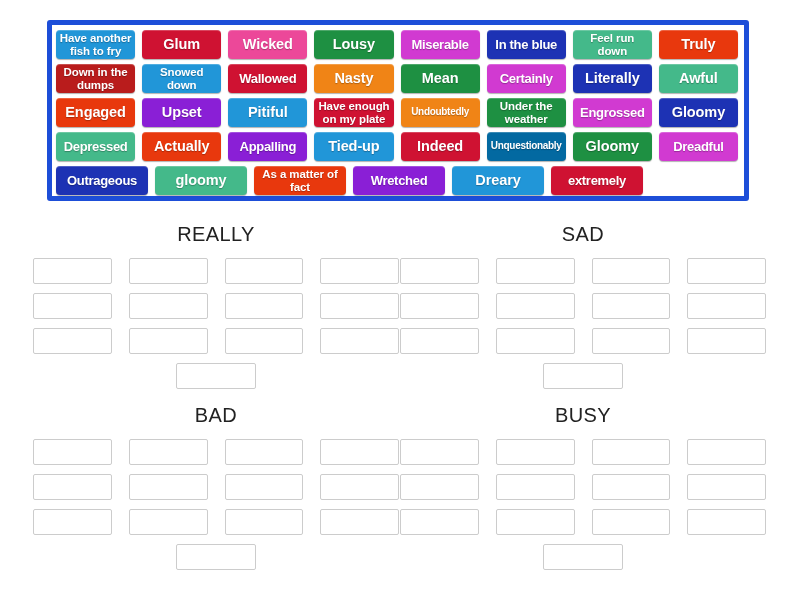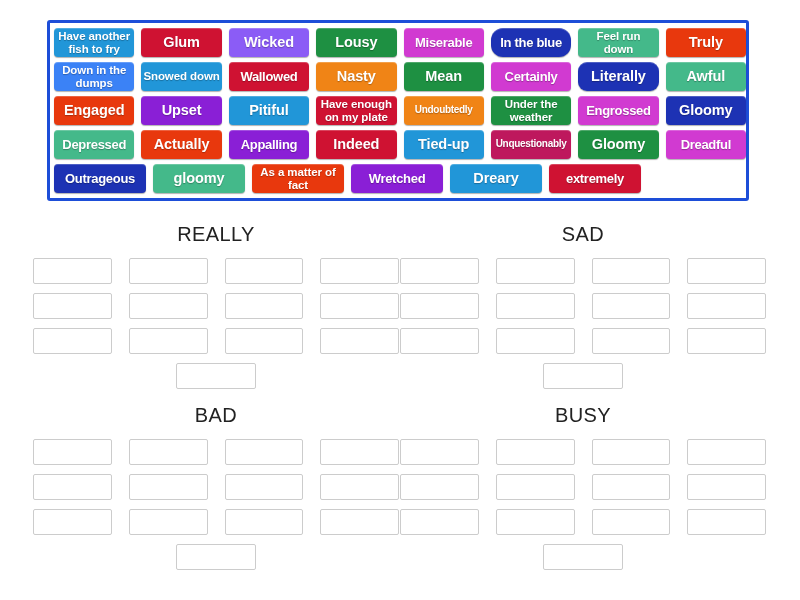--- a/index.html
+++ b/index.html
@@ -20,24 +20,24 @@
   }
 
   
   #tile-bank {
     position: absolute;
     left: 47px;
     top: 20px;
     width: 702px;
     height: 181px;
     background: #ffffff;
-    border: 3px solid #1d4ed8;
+    border: 5px solid #1d4ed8;
     border-radius: 3px;
     box-sizing: border-box;
-    padding: 5px 0 4px 4px;
+    padding: 5px 6px 4px 4px;
   }
 
   .tile-row {
     display: flex;
     gap: 7px;
     margin-bottom: 5px;
     height: 29px;
   }
   .tile-row:last-child { margin-bottom: 0; }
 
@@ -107,54 +107,54 @@
 </style>
 </head>
 <body>
 
 <div id="app">
 
   <div id="tile-bank">
       <div class="tile-row">
         <div class="tile two-line" style="background: rgb(33, 150, 216);">Have another fish to fry</div>
         <div class="tile" style="background: rgb(207, 18, 50);">Glum</div>
-        <div class="tile" style="background: #8b5cf6; text-align: center;">Wicked</div>
+        <div class="tile" style="background: #ec4899; text-align: center;">Wicked</div>
         <div class="tile" style="background: rgb(30, 144, 66);">Lousy</div>
         <div class="tile mid" style="background: rgb(209, 58, 209);">Miserable</div>
-        <div class="tile mid" style="background: rgb(29, 50, 180); border-radius: 12px;">In the blue</div>
+        <div class="tile mid" style="background: rgb(29, 50, 180);">In the blue</div>
         <div class="tile two-line" style="background: rgb(68, 185, 138);">Feel run down</div>
         <div class="tile" style="background: rgb(232, 56, 13);">Truly</div>
       </div>
       <div class="tile-row">
-        <div class="tile two-line" style="background: #3b82f6;">Down in the dumps</div>
+        <div class="tile two-line" style="background: #b91c1c;">Down in the dumps</div>
         <div class="tile two-line" style="background: rgb(33, 150, 216);">Snowed down</div>
         <div class="tile mid" style="background: rgb(207, 18, 50);">Wallowed</div>
         <div class="tile" style="background: rgb(240, 132, 22);">Nasty</div>
         <div class="tile" style="background: rgb(30, 144, 66);">Mean</div>
         <div class="tile mid" style="background: rgb(209, 58, 209);">Certainly</div>
-        <div class="tile" style="background: rgb(29, 50, 180); border-radius: 9px;">Literally</div>
+        <div class="tile" style="background: rgb(29, 50, 180);">Literally</div>
         <div class="tile" style="background: rgb(68, 185, 138);">Awful</div>
       </div>
       <div class="tile-row">
         <div class="tile" style="background: rgb(232, 56, 13);">Engaged</div>
         <div class="tile" style="background: rgb(138, 31, 214);">Upset</div>
         <div class="tile" style="background: rgb(33, 150, 216);">Pitiful</div>
         <div class="tile two-line" style="background: rgb(207, 18, 50);">Have enough on my plate</div>
         <div class="tile small" style="background: rgb(240, 132, 22);">Undoubtedly</div>
         <div class="tile two-line" style="background: rgb(30, 144, 66);">Under the weather</div>
         <div class="tile mid" style="background: rgb(209, 58, 209);">Engrossed</div>
         <div class="tile" style="background: rgb(29, 50, 180);">Gloomy</div>
       </div>
       <div class="tile-row">
         <div class="tile mid" style="background: rgb(68, 185, 138);">Depressed</div>
         <div class="tile" style="background: rgb(232, 56, 13);">Actually</div>
         <div class="tile mid" style="background: rgb(138, 31, 214);">Appalling</div>
+        <div class="tile" style="background: rgb(33, 150, 216);">Tied-up</div>
         <div class="tile" style="background: rgb(207, 18, 50);">Indeed</div>
-        <div class="tile" style="background: rgb(33, 150, 216);">Tied-up</div>
-        <div class="tile small" style="background: #be185d;">Unquestionably</div>
+        <div class="tile small" style="background: #0369a1;">Unquestionably</div>
         <div class="tile" style="background: rgb(30, 144, 66);">Gloomy</div>
         <div class="tile mid" style="background: rgb(209, 58, 209);">Dreadful</div>
       </div>
       <div class="tile-row">
         <div class="tile mid" style="background: rgb(29, 50, 180);">Outrageous</div>
         <div class="tile" style="background: rgb(68, 185, 138);">gloomy</div>
         <div class="tile two-line" style="background: rgb(232, 56, 13);">As a matter of fact</div>
         <div class="tile mid" style="background: rgb(138, 31, 214);">Wretched</div>
         <div class="tile" style="background: rgb(33, 150, 216);">Dreary</div>
         <div class="tile mid" style="background: rgb(207, 18, 50);">extremely</div>

